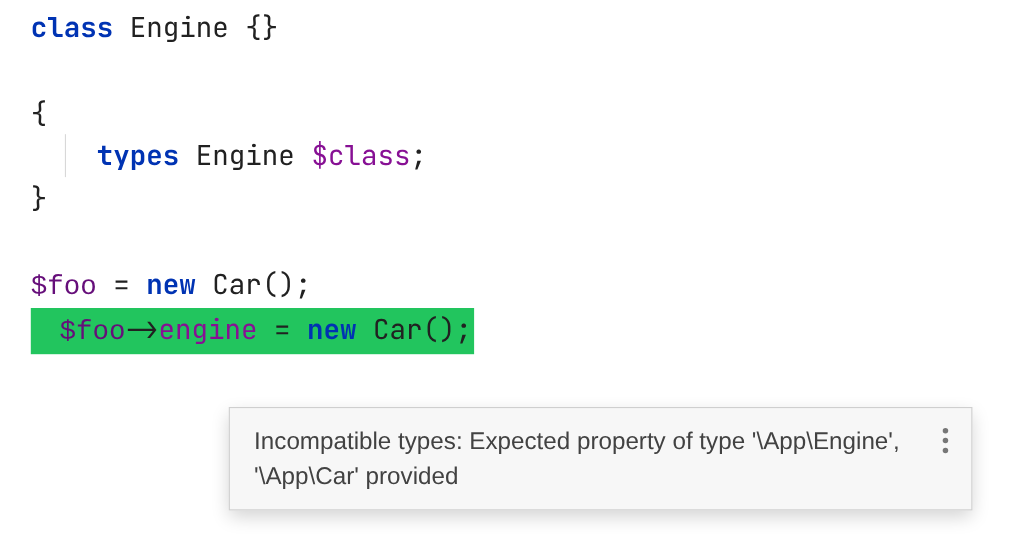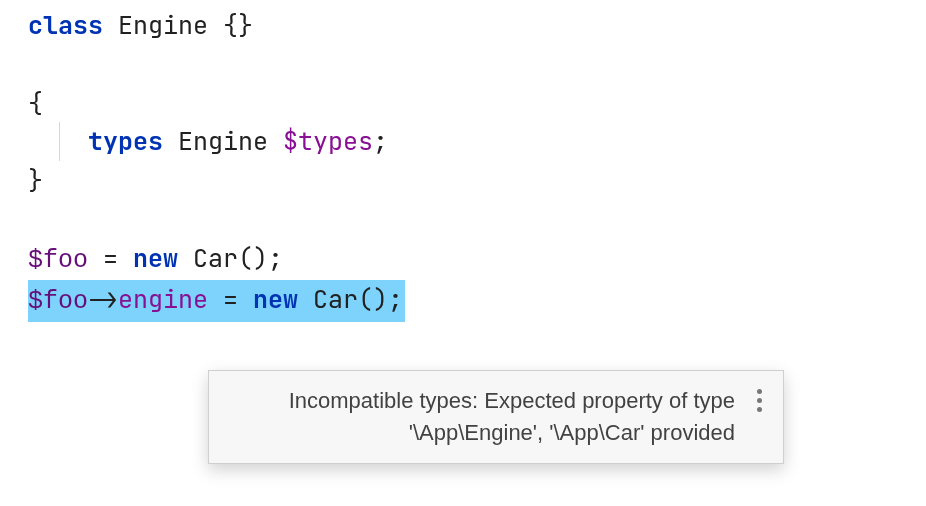--- a/index.html
+++ b/index.html
@@ -34,37 +34,37 @@
     top: 0;
     bottom: 0;
     width: 1px;
     background: #d8d8d8;
   }
   .wrap-indent {
     position: relative;
   }
   .highlight {
     display: inline-block;
-    background: #7dd3fc;
+    background: #22c55e;
     padding-right: 2px;
+    padding-left: 26px;
   }
   .tooltip {
     position: absolute;
     left: 208px;
     top: 370px;
-    width: 576px;
+    width: 676px;
     background: #f7f7f7;
     border: 1px solid #cfcfcf;
     box-shadow: 0 6px 16px rgba(0,0,0,0.18);
     padding: 14px 48px 14px 22px;
     font-family: -apple-system, "Segoe UI", "Helvetica Neue", Arial, sans-serif;
     font-size: 22px;
     line-height: 1.45;
     color: #424242;
-    text-align: right;
   }
   .tooltip-text { }
   .menu-btn {
     position: absolute;
     right: 14px;
     top: 14px;
     width: 20px;
     height: 30px;
     display: flex;
     flex-direction: column;
@@ -85,21 +85,21 @@
 
 <div class="editor">
 
   <div class="line"><span class="kw">class</span> <span class="typ">Engine</span> <span class="punc">{}</span></div>
 
   <div class="line"></div>
 
 
   <div class="line"><span class="punc">{</span></div>
 
-  <div class="line wrap-indent"><span class="indent-guide"></span><span>    </span><span class="kw">types</span> <span class="typ">Engine</span> <span class="var">$types</span><span class="punc">;</span></div>
+  <div class="line wrap-indent"><span class="indent-guide"></span><span>    </span><span class="kw">types</span> <span class="typ">Engine</span> <span class="var">$class</span><span class="punc">;</span></div>
 
   <div class="line"><span class="punc">}</span></div>
 
   <div class="line"></div>
 
   <div class="line"><span class="v2">$foo</span><span class="punc"> = </span><span class="kw">new</span><span> </span><span class="typ">Car</span><span class="punc">();</span></div>
 
   <div class="line"><span class="highlight"><span class="v2">$foo</span><span class="punc">-&gt;</span><span class="var">engine</span><span class="punc"> = </span><span class="kw">new</span><span> </span><span class="typ">Car</span><span class="punc">();</span></span></div>
 
 </div>

